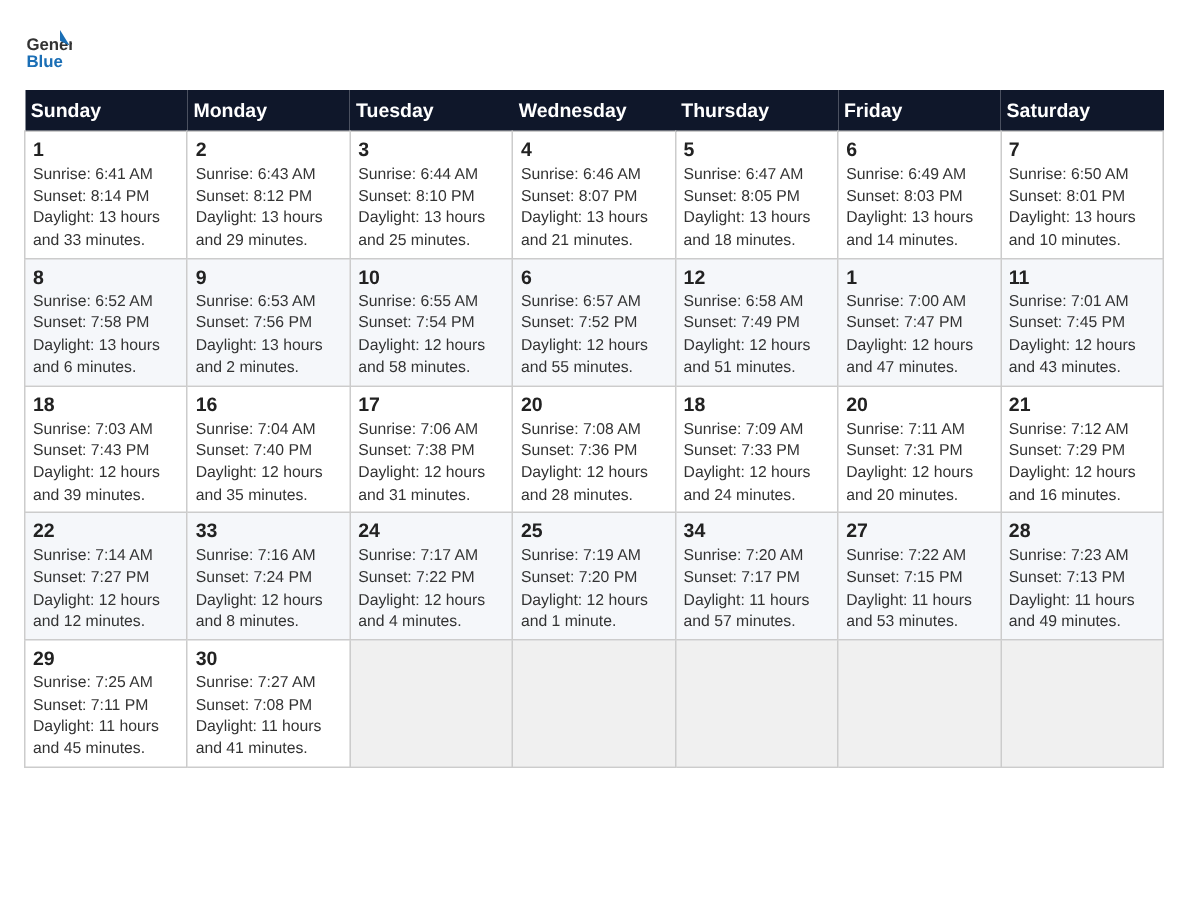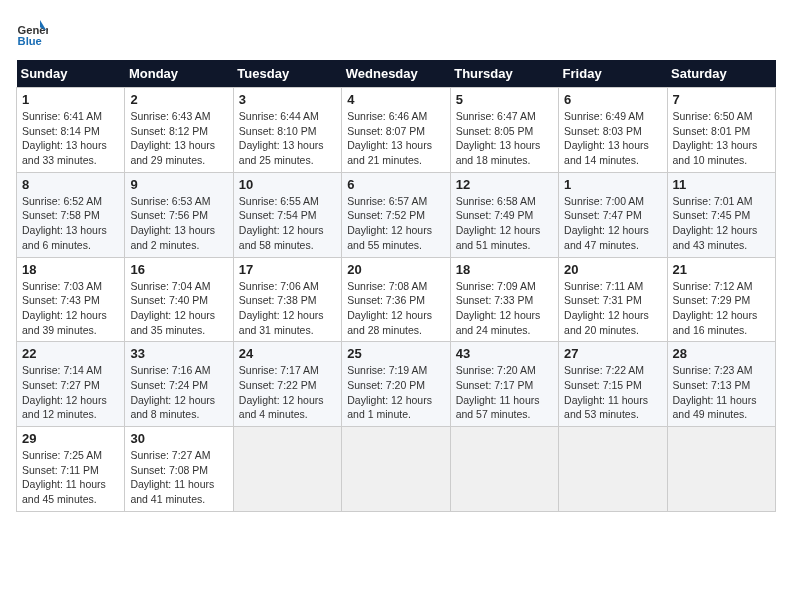--- a/index.html
+++ b/index.html
@@ -208,21 +208,21 @@
         </td>
         <td>
           <span class="day-num">24</span>
           <div class="day-info">Sunrise: 7:17 AM<br>Sunset: 7:22 PM<br>Daylight: 12 hours and 4 minutes.</div>
         </td>
         <td>
           <span class="day-num">25</span>
           <div class="day-info">Sunrise: 7:19 AM<br>Sunset: 7:20 PM<br>Daylight: 12 hours and 1 minute.</div>
         </td>
         <td>
-          <span class="day-num">43</span>
+          <span class="day-num">34</span>
           <div class="day-info">Sunrise: 7:20 AM<br>Sunset: 7:17 PM<br>Daylight: 11 hours and 57 minutes.</div>
         </td>
         <td>
           <span class="day-num">27</span>
           <div class="day-info">Sunrise: 7:22 AM<br>Sunset: 7:15 PM<br>Daylight: 11 hours and 53 minutes.</div>
         </td>
         <td>
           <span class="day-num">28</span>
           <div class="day-info">Sunrise: 7:23 AM<br>Sunset: 7:13 PM<br>Daylight: 11 hours and 49 minutes.</div>
         </td>

